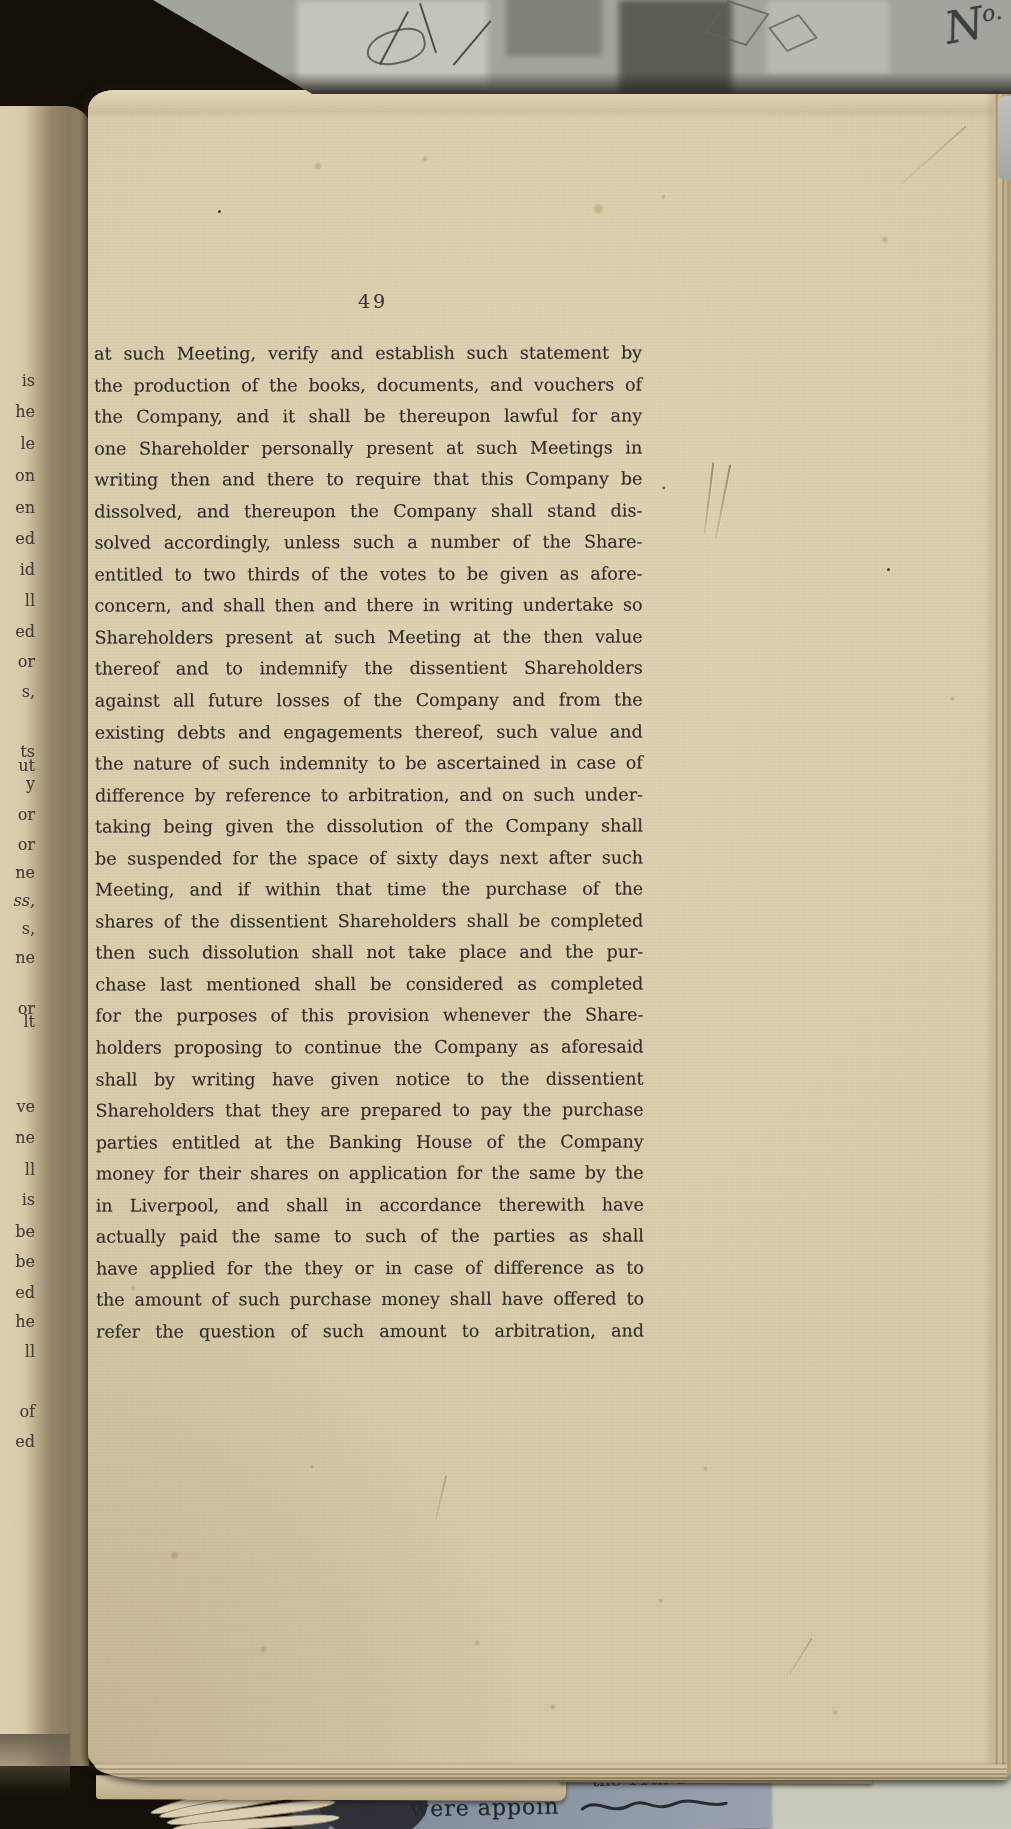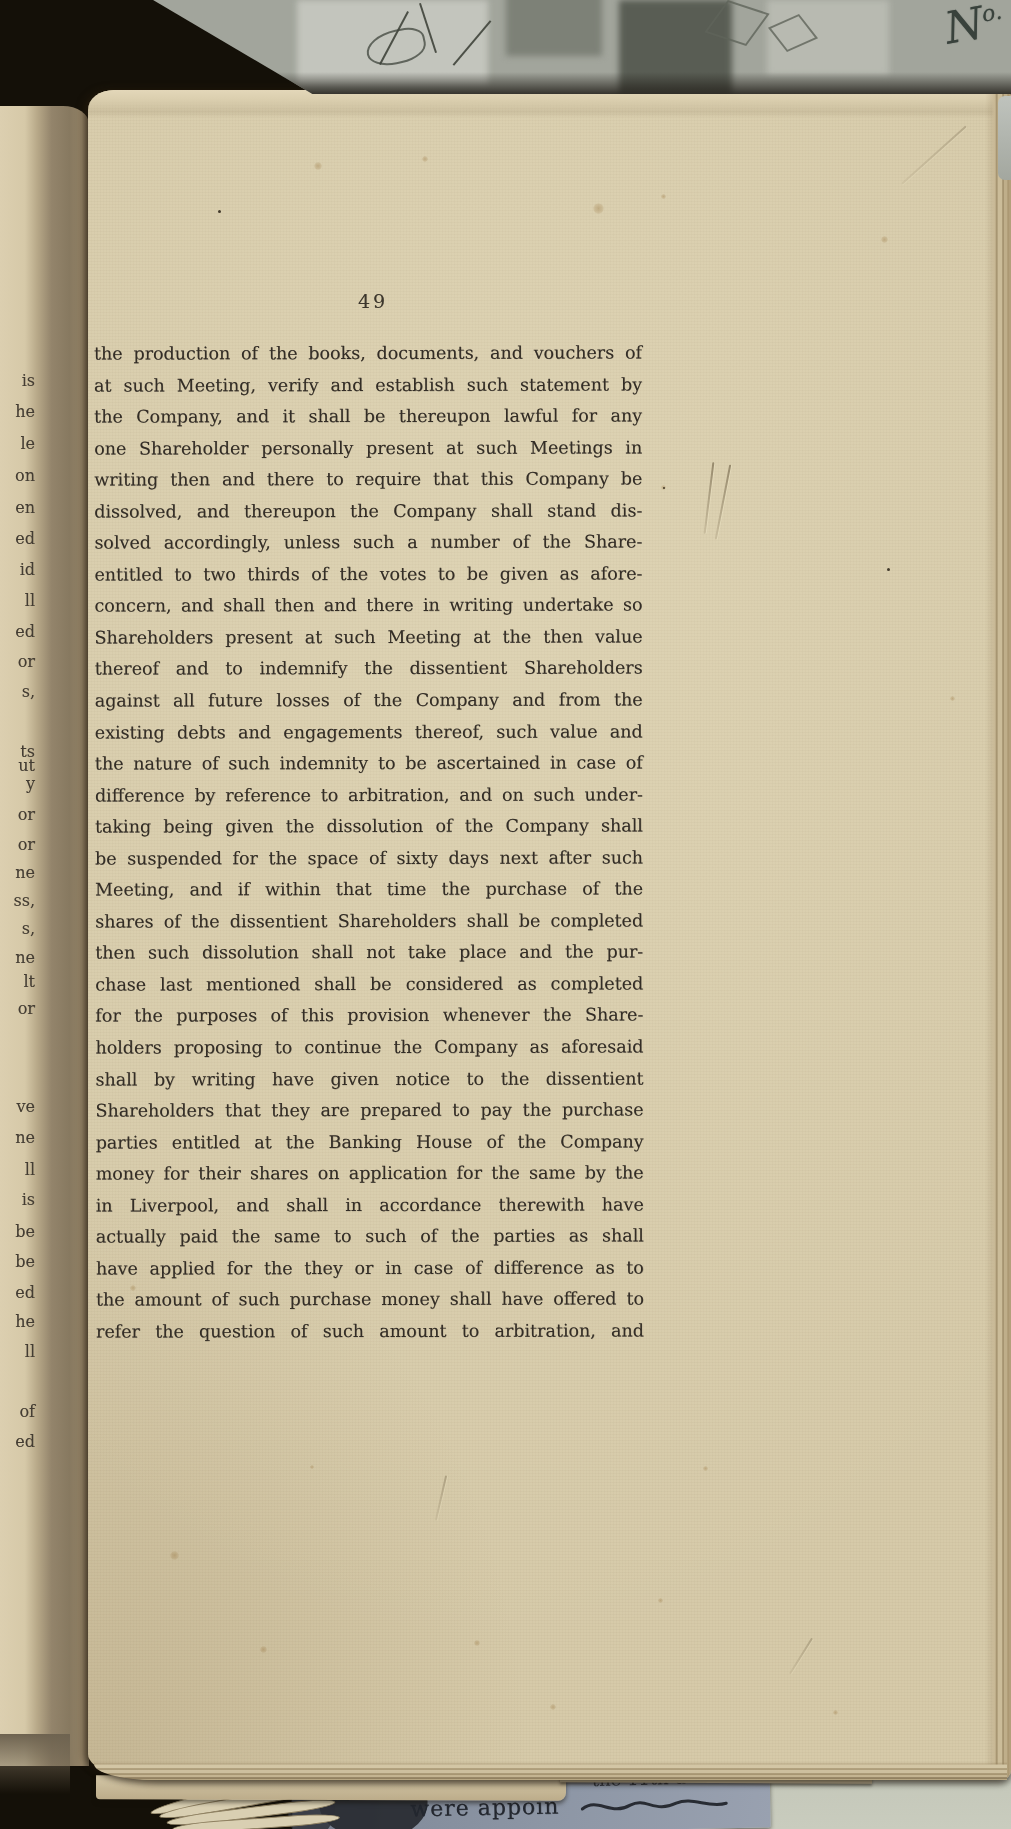--- a/index.html
+++ b/index.html
@@ -150,24 +150,24 @@
       <div class="mfrag" style="top: 591px;">ll</div>
       <div class="mfrag" style="top: 622px;">ed</div>
       <div class="mfrag" style="top: 652px;">or</div>
       <div class="mfrag" style="top: 682px;">s,</div>
       <div class="mfrag" style="top: 712px; margin-top: 44px;">ut</div>
       <div class="mfrag" style="top: 742px;">ts</div>
       <div class="mfrag" style="top: 774px;">y</div>
       <div class="mfrag" style="top: 805px;">or</div>
       <div class="mfrag" style="top: 835px;">or</div>
       <div class="mfrag" style="top: 863px;">ne</div>
-      <div class="mfrag" style="top: 891px;">ss,</div>
+      <div class="mfrag" style="top: 891px; font-style: italic;">ss,</div>
       <div class="mfrag" style="top: 919px;">s,</div>
       <div class="mfrag" style="top: 948px;">ne</div>
-      <div class="mfrag" style="top: 972px;">lt</div>
+      <div class="mfrag" style="top: 1012px;">lt</div>
       <div class="mfrag" style="top: 999px;">or</div>
       <div class="mfrag" style="top: 1097px;">ve</div>
       <div class="mfrag" style="top: 1128px;">ne</div>
       <div class="mfrag" style="top: 1160px;">ll</div>
       <div class="mfrag" style="top: 1190px;">is</div>
       <div class="mfrag" style="top: 1222px;">be</div>
       <div class="mfrag" style="top: 1252px;">be</div>
       <div class="mfrag" style="top: 1283px;">ed</div>
       <div class="mfrag" style="top: 1312px;">he</div>
       <div class="mfrag" style="top: 1342px;">ll</div>
@@ -195,22 +195,22 @@
   <div id="under-strip" class="abs"></div>
   <div id="under-tab" class="abs"></div>
 
   <div id="page" class="abs">
     <div id="page-top-roll" class="abs"></div>
     <div id="deckle" class="abs"></div>
     <div id="bottom-edge" class="abs"></div>
 
     <div id="page-number" class="abs">49</div>
     <div id="text-block" class="abs">
+        <div class="bline">at such Meeting, verify and establish such statement by</div>
         <div class="bline">the production of the books, documents, and vouchers of</div>
-        <div class="bline">at such Meeting, verify and establish such statement by</div>
         <div class="bline">the Company, and it shall be thereupon lawful for any</div>
         <div class="bline">one Shareholder personally present at such Meetings in</div>
         <div class="bline">writing then and there to require that this Company be</div>
         <div class="bline">dissolved, and thereupon the Company shall stand dis-</div>
         <div class="bline">solved accordingly, unless such a number of the Share-</div>
         <div class="bline">entitled to two thirds of the votes to be given as afore-</div>
         <div class="bline">concern, and shall then and there in writing undertake so</div>
         <div class="bline">Shareholders present at such Meeting at the then value</div>
         <div class="bline">thereof and to indemnify the dissentient Shareholders</div>
         <div class="bline">against all future losses of the Company and from the</div>

